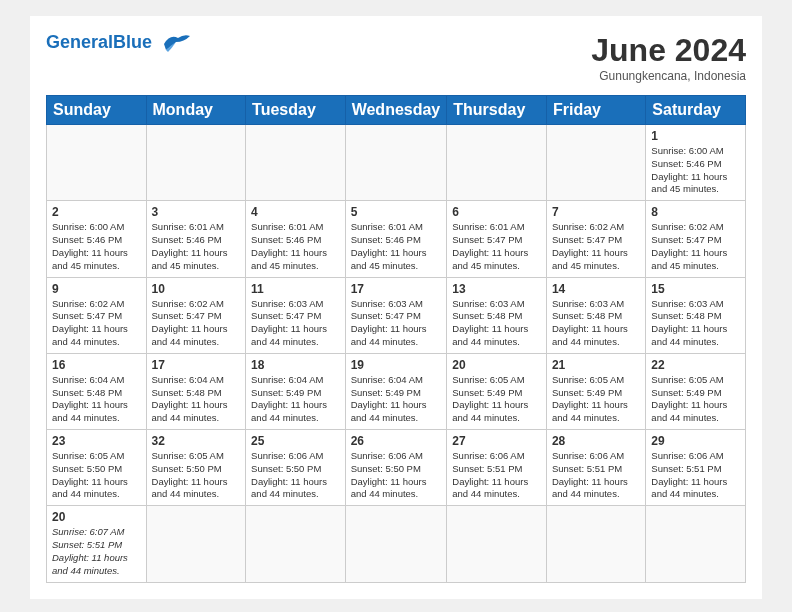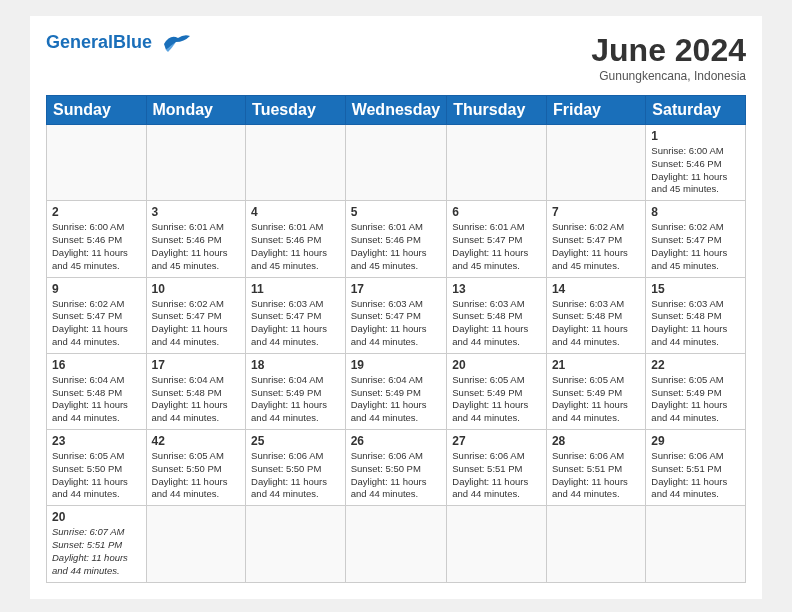--- a/index.html
+++ b/index.html
@@ -293,21 +293,21 @@
         </tr>
         <tr class="week-row">
           <td>
             <span class="day-num">23</span>
             <div class="day-info" style="white-space: pre-line;">Sunrise: 6:05 AM
 Sunset: 5:50 PM
 Daylight: 11 hours
 and 44 minutes.</div>
           </td>
           <td>
-            <span class="day-num">42</span>
+            <span class="day-num">32</span>
             <div class="day-info" style="white-space: pre-line;">Sunrise: 6:05 AM
 Sunset: 5:50 PM
 Daylight: 11 hours
 and 44 minutes.</div>
           </td>
           <td>
             <span class="day-num">25</span>
             <div class="day-info" style="white-space: pre-line;">Sunrise: 6:06 AM
 Sunset: 5:50 PM
 Daylight: 11 hours

